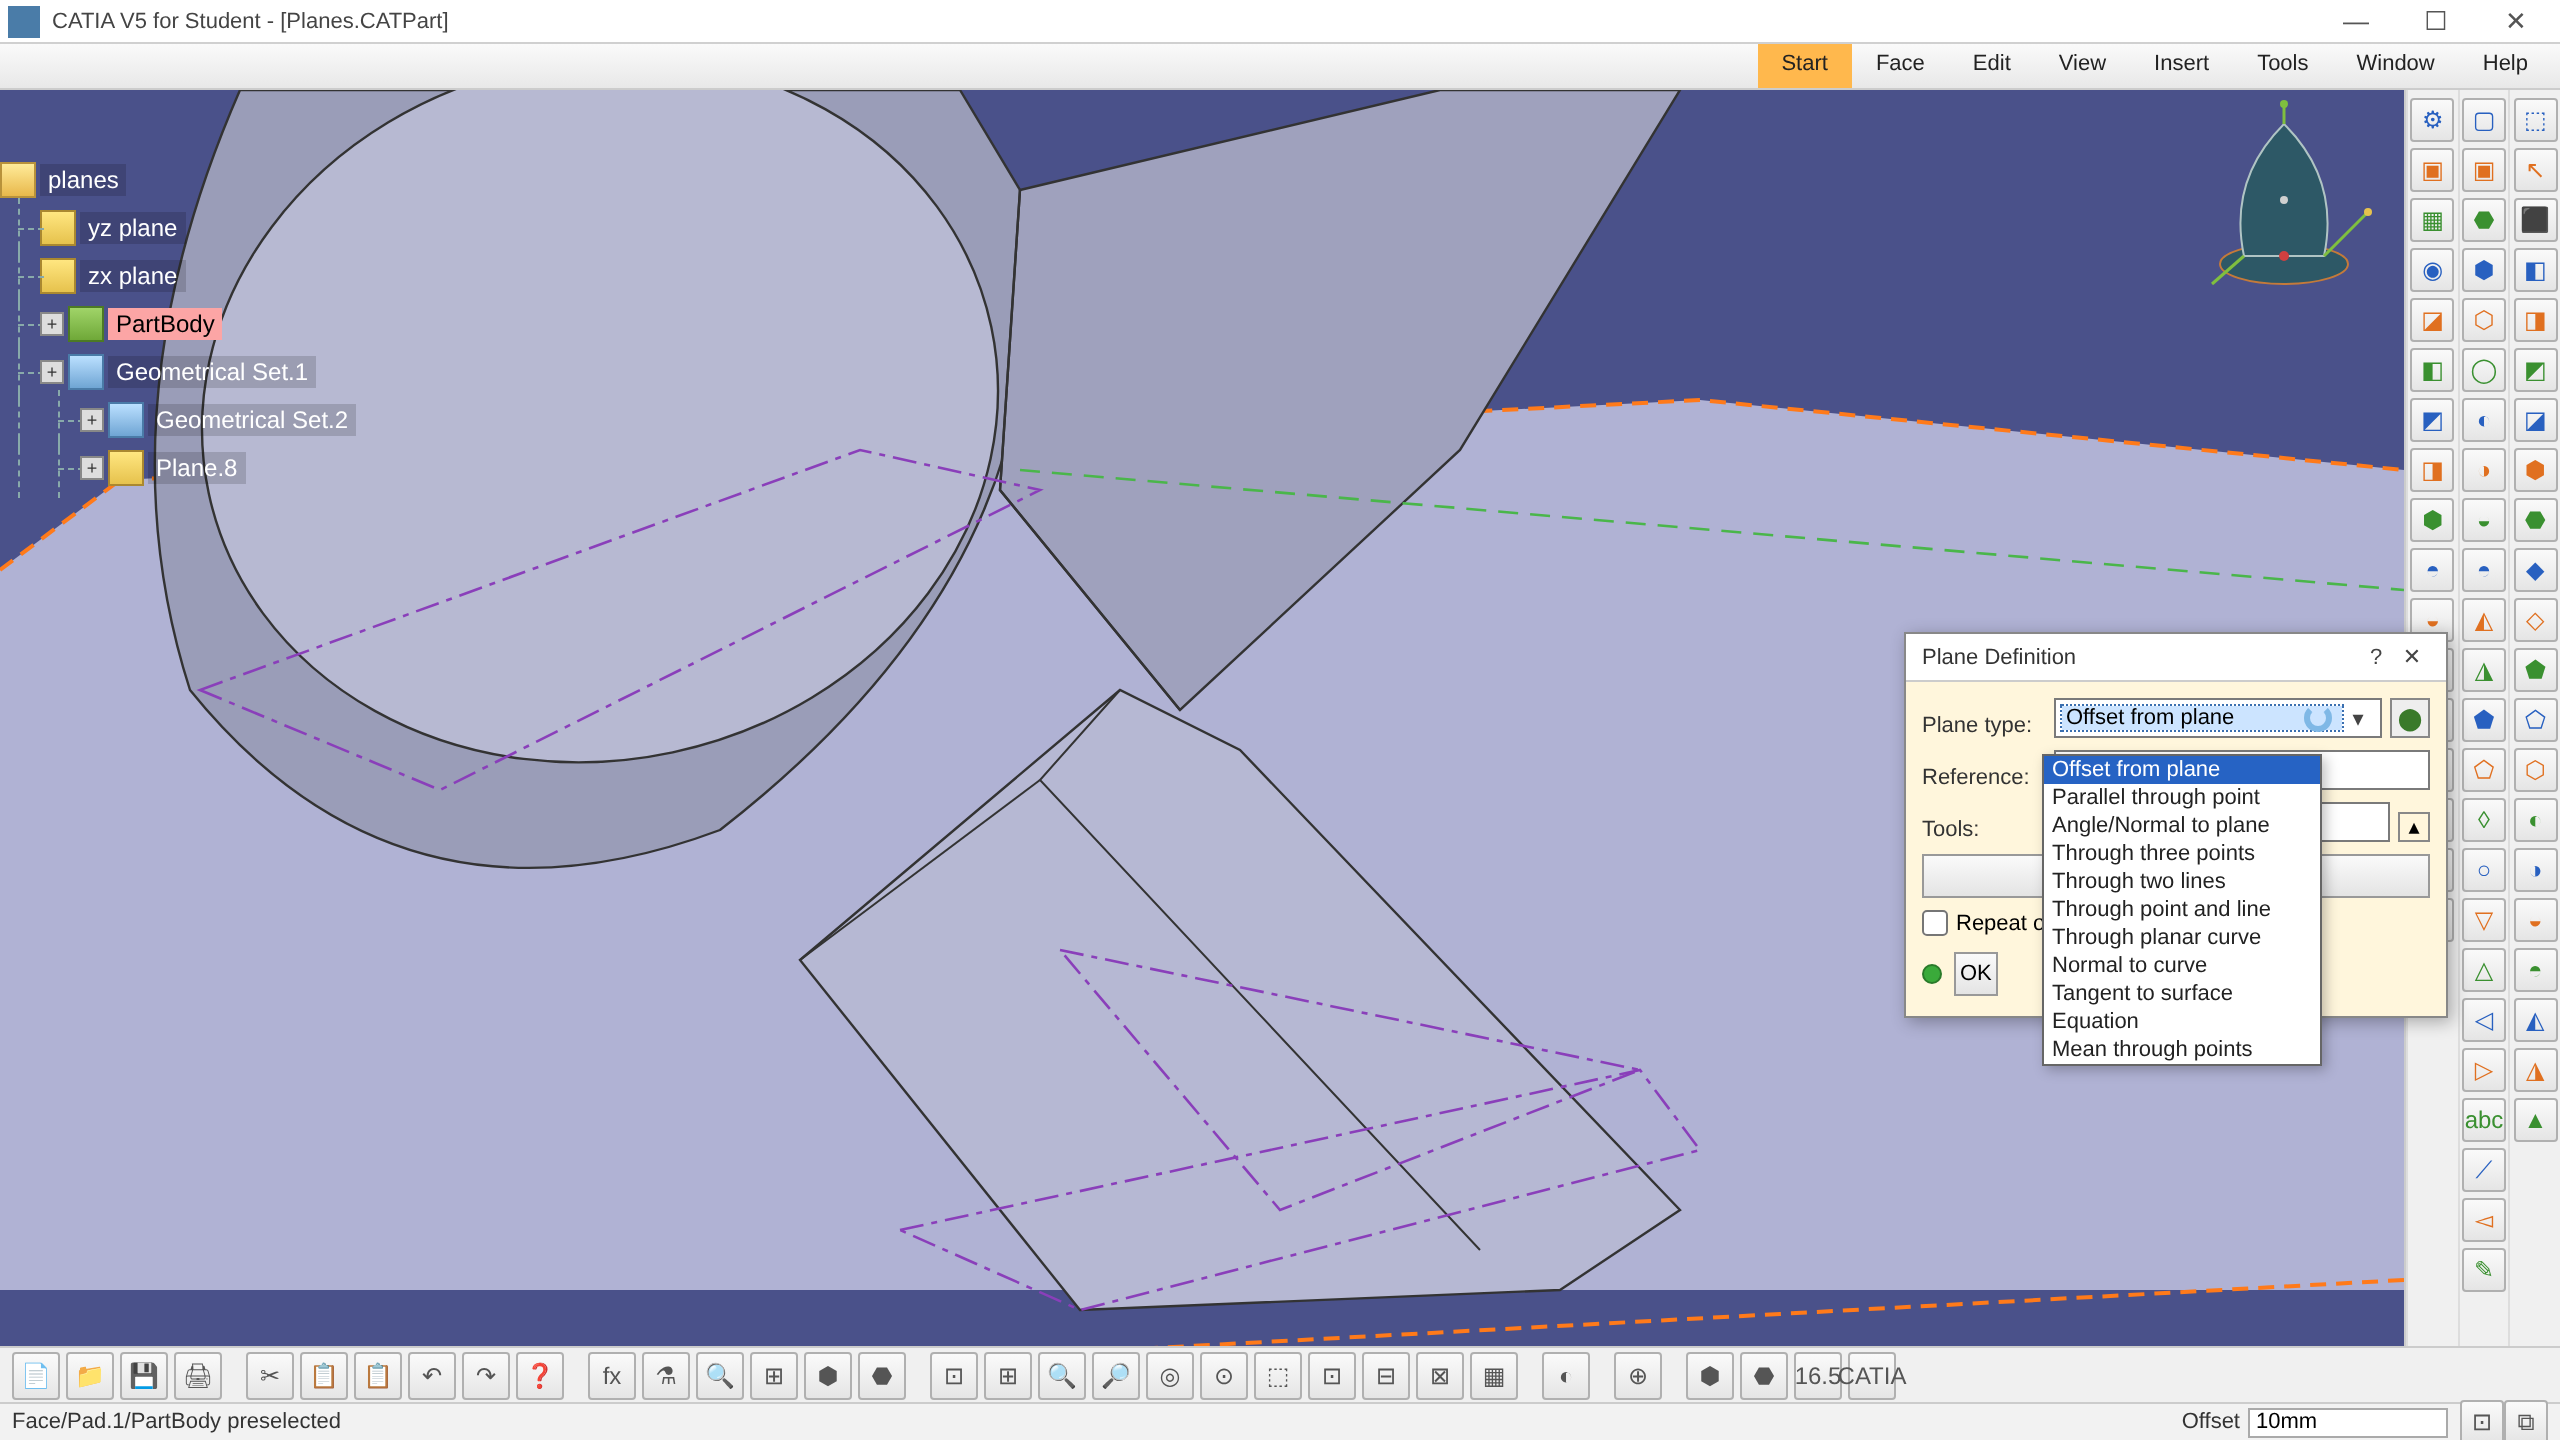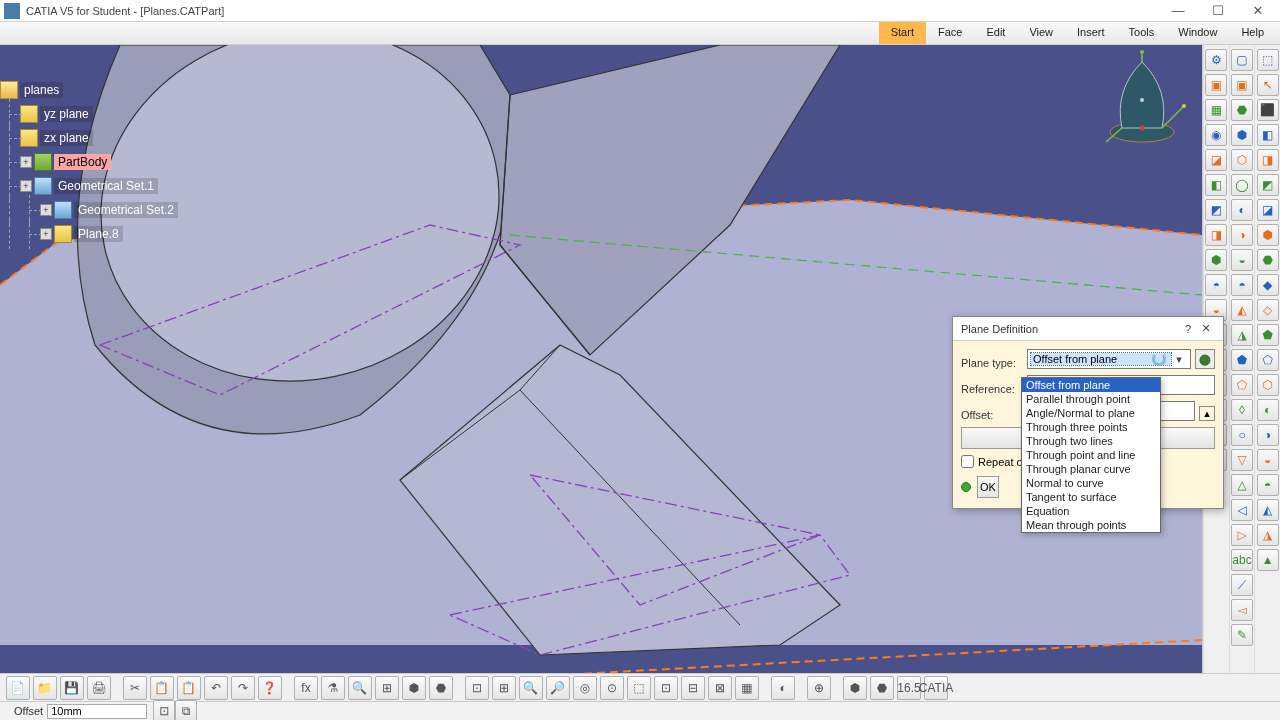--- a/index.html
+++ b/index.html
@@ -280,20 +280,21 @@
     <div class="sep"></div>
     <div class="tbtn">⊕</div>
     <div class="sep"></div>
     <div class="tbtn">⬢</div>
     <div class="tbtn">⬣</div>
     <div class="tbtn">16.5</div>
     <div class="tbtn">CATIA</div>
   </div>
 
 <div class="statusbar">
+  <span class="status-text">Face/Pad.1/PartBody preselected</span>
   <span class="field-label">Offset</span>
   <input type="text" style="width: 100px;" value="10mm">
   <span class="tbtn" style="margin-left:6px">⊡</span>
   <span class="tbtn">⧉</span>
 </div>
 
 <div class="dialog">
   <div class="dialog-title">
     <span class="t">Plane Definition</span>
     <span class="help">?</span>
@@ -307,21 +308,21 @@
         <span class="cursor-wait"></span>
         <span class="dd">▾</span>
       </div>
       <div class="helpbtn">⬤</div>
     </div>
     <div class="dlg-row">
       <label>Reference:</label>
       <input type="text" value="" style="">
     </div>
     <div class="dlg-row">
-      <label>Offset:</label>
+      <label>Tools:</label>
       <input type="text" value="" style="">
       <span class="dd" style="border:1px solid #888;width:16px;text-align:center">▴</span>
     </div>
     <div class="dlg-btns">
       <button>Reverse Di</button>
     </div>
     <div class="dlg-check">
       <input type="checkbox" style="">
       <span>Repeat o</span>
     </div>

